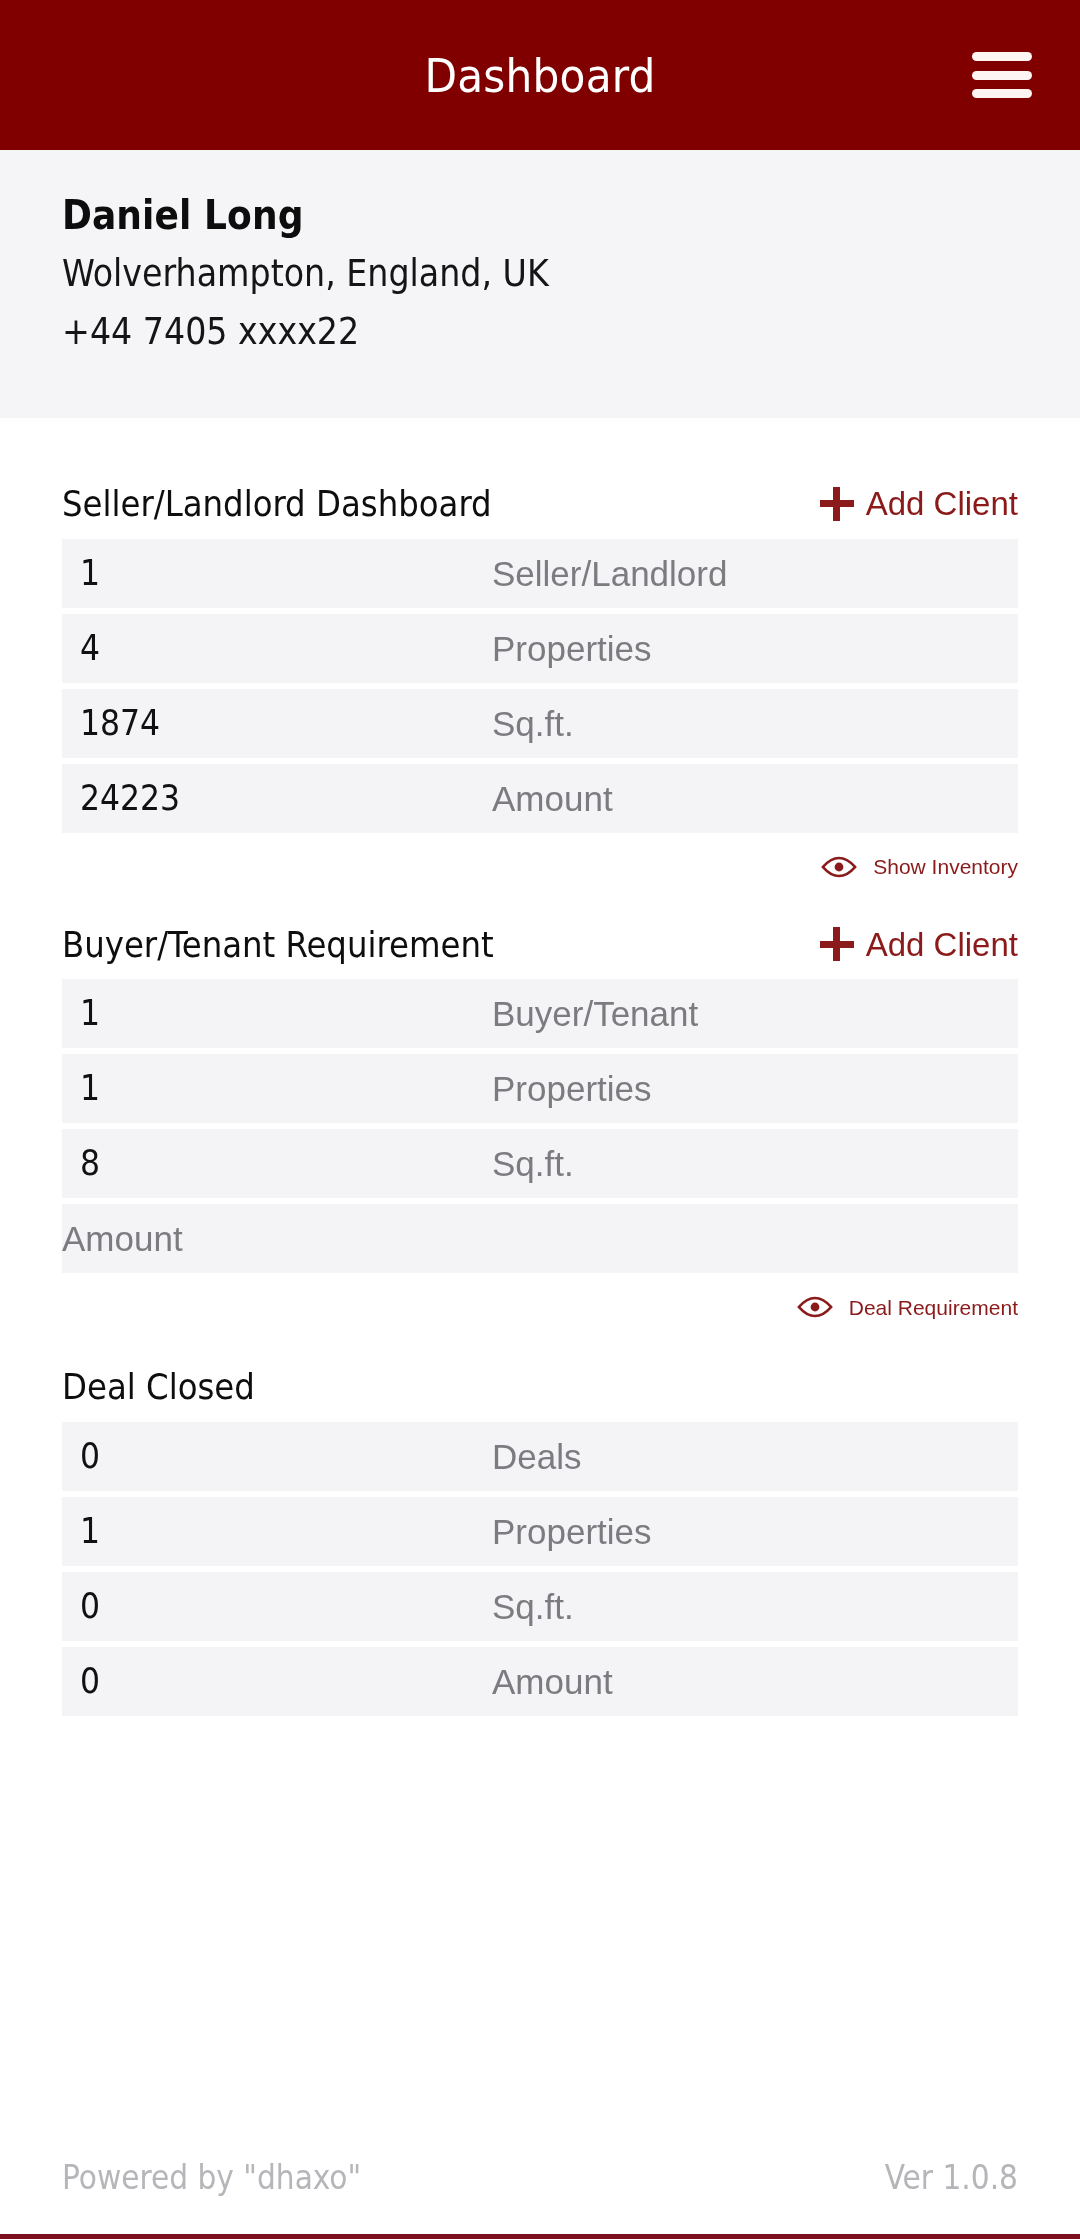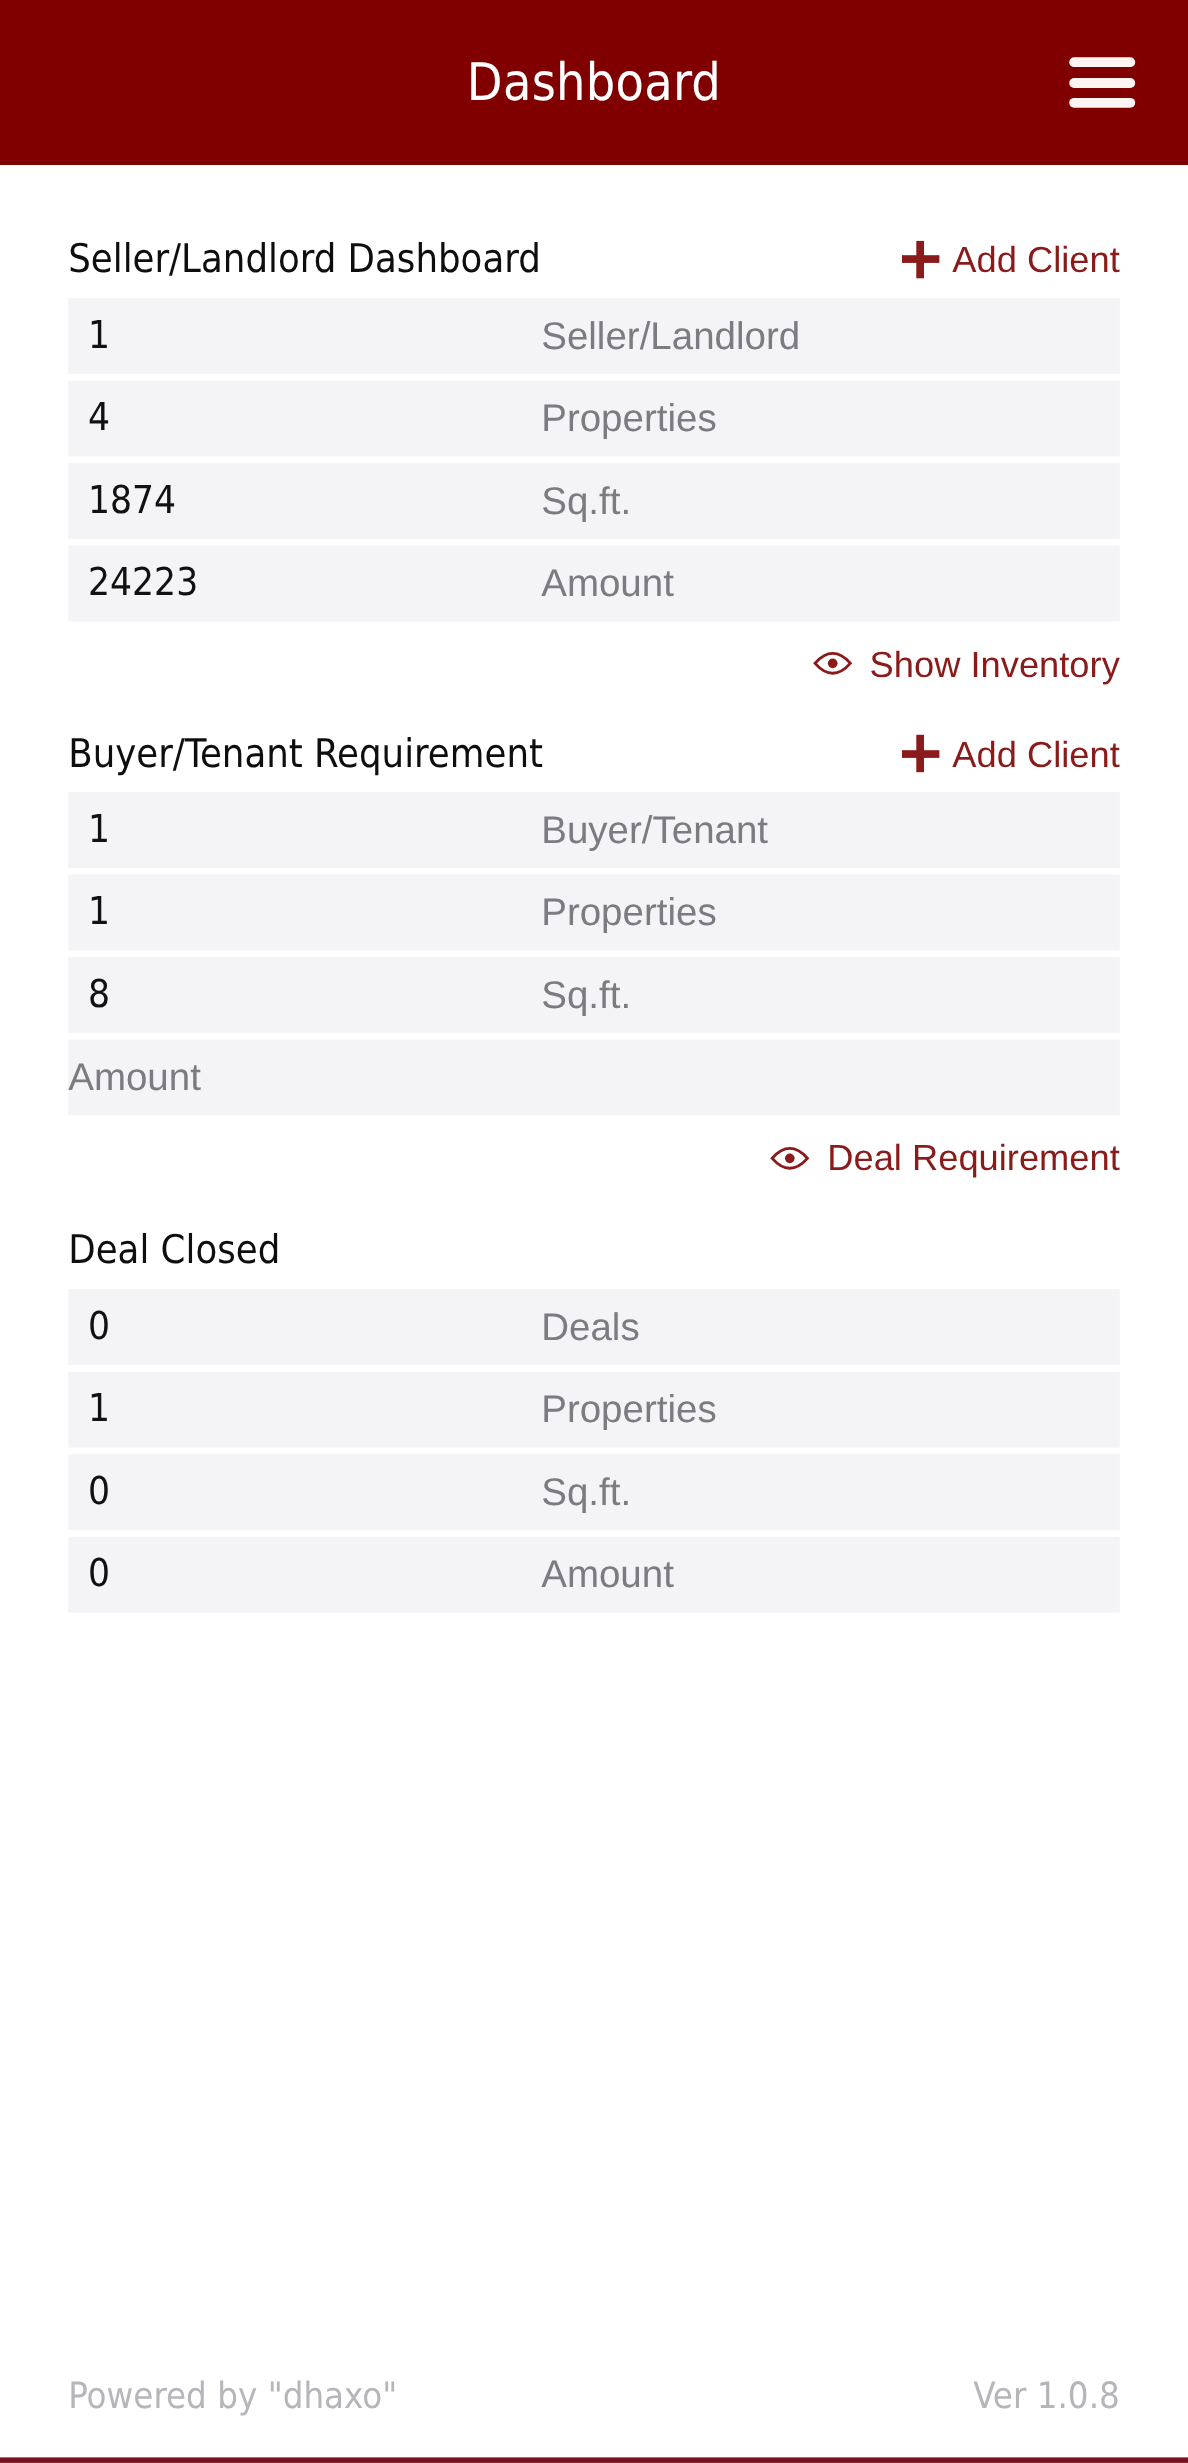--- a/index.html
+++ b/index.html
@@ -187,21 +187,21 @@
     padding-top: 16px;
     font-family: "Liberation Sans", sans-serif;
   }
   .eye-icon {
     width: 36px;
     height: 24px;
     flex: 0 0 36px;
     display: block;
   }
   .show-link-label {
-    font-size: 33px;
+    font-size: 21px;
     font-weight: 400;
     line-height: 1;
   }
 
   
   .footer {
     flex: 0 0 auto;
     padding: 0 62px;
     height: 118px;
     display: flex;
@@ -224,20 +224,25 @@
 
   <div class="appbar">
     <div class="appbar-title">Dashboard</div>
     <div class="hamburger">
       <span></span>
       <span></span>
       <span></span>
     </div>
   </div>
 
+  <div class="profile">
+    <div class="profile-name">Daniel Long</div>
+    <div class="profile-location">Wolverhampton, England, UK</div>
+    <div class="profile-phone">+44 7405 xxxx22</div>
+  </div>
 
   <div class="content">
 
     <div class="section first">
       <div class="section-head">
         <div class="section-title">Seller/Landlord Dashboard</div>
         <div class="add-client">
           <span class="plus-icon"></span>
           <span class="add-client-label">Add Client</span>
         </div>

